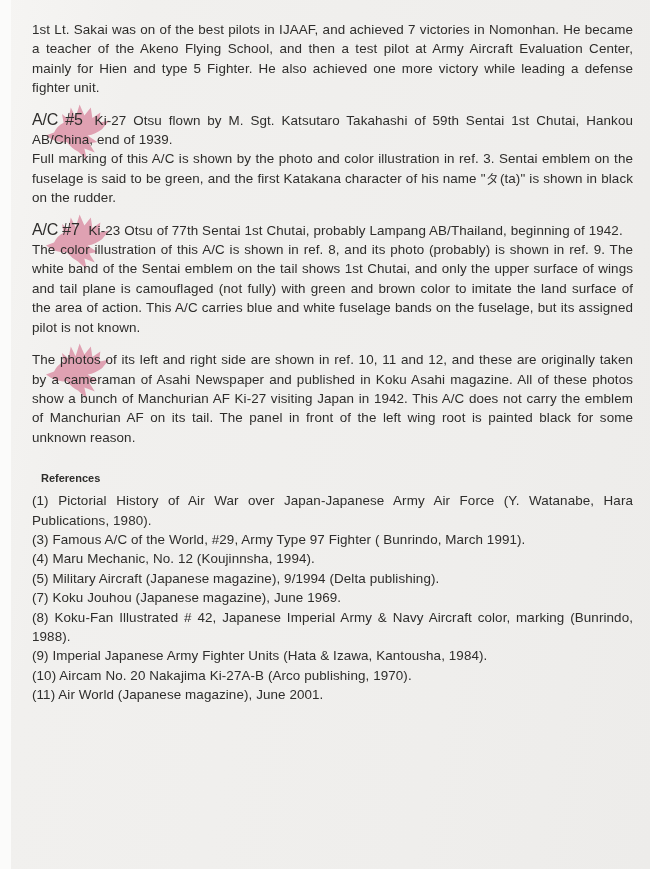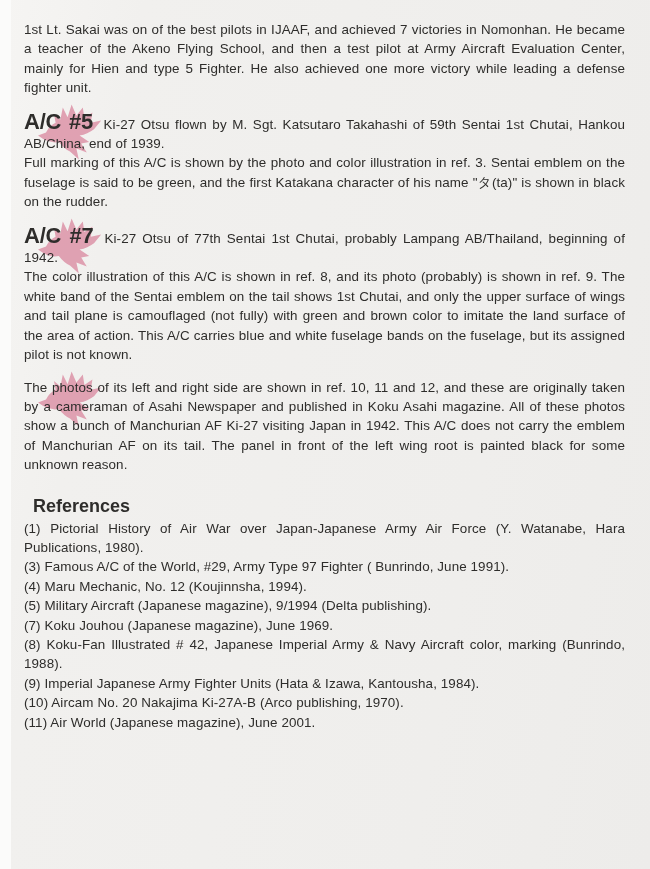--- a/index.html
+++ b/index.html
@@ -11,57 +11,57 @@
     background-image:linear-gradient(100deg, #f6f5f3 0%, #f1f0ee 18%, #efeeec 70%, #edecea 100%);
     overflow:hidden;
     font-family:"Liberation Sans", sans-serif;
     color:#2e2d2b;
   }
   .edge-left{
     position:absolute;left:0;top:0;width:11px;height:869px;
     background:#fbfbfa;
   }
   .content{
-    position:absolute;left:24px;top:20px;width:601px;
+    position:absolute;left:32px;top:20px;width:601px;
   }
   p.para{
     margin:0;
     font-size:13.4px;
     line-height:19.4px;
     text-align:justify;
     letter-spacing:0.1px;
   }
   .ac-section{
     position:relative;
     margin-top:13px;
   }
   .ac-section p.para{position:relative;z-index:1;}
   .ac-label{
-    font-weight:bold;
-    font-size:22px;
+    font-weight:normal;
+    font-size:16px;
     line-height:1;
     letter-spacing:-0.2px;
     padding-right:5px;
     white-space:nowrap;
   }
   .eagle-wrap{
     position:absolute;
     left:14px;top:-9px;
     width:80px;height:64px;
     z-index:0;
     opacity:0.82;
     pointer-events:none;
   }
   .eagle-wrap svg{width:100%;height:100%;}
   .refs{
     margin-top:21px;
   }
   .refs-title{
     margin:0 0 3px 9px;
-    font-size:18px;
+    font-size:11px;
     font-weight:bold;
     line-height:20px;
   }
   .refs p.para{
     text-align:justify;
   }
 </style>
 </head>
 <body>
 
@@ -81,37 +81,37 @@
       <p class="para"><span class="ac-label">A/C #5</span> <span>Ki-27 Otsu flown by M. Sgt. Katsutaro Takahashi of 59th Sentai 1st Chutai, Hankou AB/China, end of 1939.</span></p>
       <p class="para">Full marking of this A/C is shown by the photo and color illustration in ref. 3. Sentai emblem on the fuselage is said to be green, and the first Katakana character of his name "タ(ta)" is shown in black on the rudder.</p>
     </div>
 
     <div class="ac-section">
       <span class="eagle-wrap">
         <svg viewBox="0 0 100 80" xmlns="http://www.w3.org/2000/svg">
           <path fill="#dc90a5" d="M6 46 L0 42 L10 38 Q14 30 22 26 L20 15 L28 22 L31 7 L37 19 L42 3 L48 17 L56 7 L58 20 L68 13 L66 26 L79 23 L70 34 Q62 40 52 42 L64 50 L54 52 L61 63 L48 58 L51 72 L40 62 Q32 58 26 50 Q16 52 6 46 Z"></path>
         </svg>
       </span>
-      <p class="para"><span class="ac-label">A/C #7</span> <span>Ki-27 Otsu of 77th Sentai 1st Chutai, probably Lampang AB/Thailand, beginning of 1942.</span></p>
+      <p class="para"><span class="ac-label">A/C #7</span> <span>Ki-23 Otsu of 77th Sentai 1st Chutai, probably Lampang AB/Thailand, beginning of 1942.</span></p>
       <p class="para">The color illustration of this A/C is shown in ref. 8, and its photo (probably) is shown in ref. 9. The white band of the Sentai emblem on the tail shows 1st Chutai, and only the upper surface of wings and tail plane is camouflaged (not fully) with green and brown color to imitate the land surface of the area of action. This A/C carries blue and white fuselage bands on the fuselage, but its assigned pilot is not known.</p>
     </div>
 
     <div class="ac-section">
       <span class="eagle-wrap">
         <svg viewBox="0 0 100 80" xmlns="http://www.w3.org/2000/svg">
           <path fill="#dc90a5" d="M6 46 L0 42 L10 38 Q14 30 22 26 L20 15 L28 22 L31 7 L37 19 L42 3 L48 17 L56 7 L58 20 L68 13 L66 26 L79 23 L70 34 Q62 40 52 42 L64 50 L54 52 L61 63 L48 58 L51 72 L40 62 Q32 58 26 50 Q16 52 6 46 Z"></path>
         </svg>
       </span>
       <p class="para">The photos of its left and right side are shown in ref. 10, 11 and 12, and these are originally taken by a cameraman of Asahi Newspaper and published in Koku Asahi magazine. All of these photos show a bunch of Manchurian AF Ki-27 visiting Japan in 1942. This A/C does not carry the emblem of Manchurian AF on its tail. The panel in front of the left wing root is painted black for some unknown reason.</p>
     </div>
 
     <div class="refs">
       <p class="refs-title">References</p>
       <p class="para">(1) Pictorial History of Air War over Japan-Japanese Army Air Force (Y. Watanabe, Hara Publications, 1980).</p>
-      <p class="para">(3) Famous A/C of the World, #29, Army Type 97 Fighter ( Bunrindo, June 1991).</p>
+      <p class="para">(3) Famous A/C of the World, #29, Army Type 97 Fighter ( Bunrindo, March 1991).</p>
       <p class="para">(4) Maru Mechanic, No. 12 (Koujinnsha, 1994).</p>
       <p class="para">(5) Military Aircraft (Japanese magazine), 9/1994 (Delta publishing).</p>
       <p class="para">(7) Koku Jouhou (Japanese magazine), June 1969.</p>
       <p class="para">(8) Koku-Fan Illustrated # 42, Japanese Imperial Army &amp; Navy Aircraft color, marking (Bunrindo, 1988).</p>
       <p class="para">(9) Imperial Japanese Army Fighter Units (Hata &amp; Izawa, Kantousha, 1984).</p>
       <p class="para">(10) Aircam No. 20  Nakajima Ki-27A-B (Arco publishing, 1970).</p>
       <p class="para">(11) Air World (Japanese magazine), June 2001.</p>
     </div>
 
   </div>

